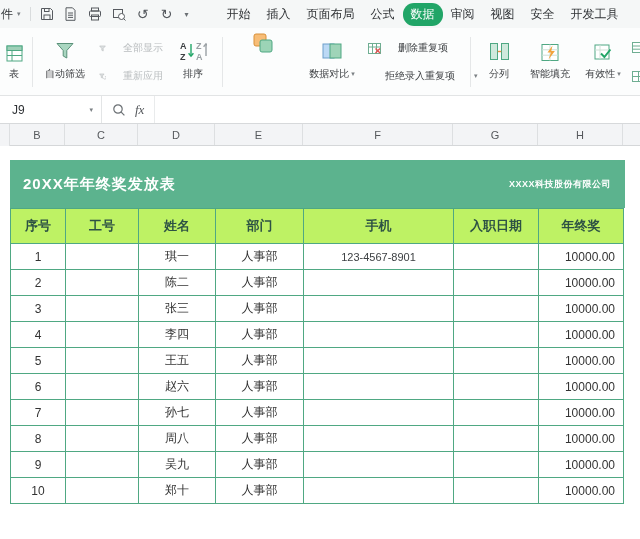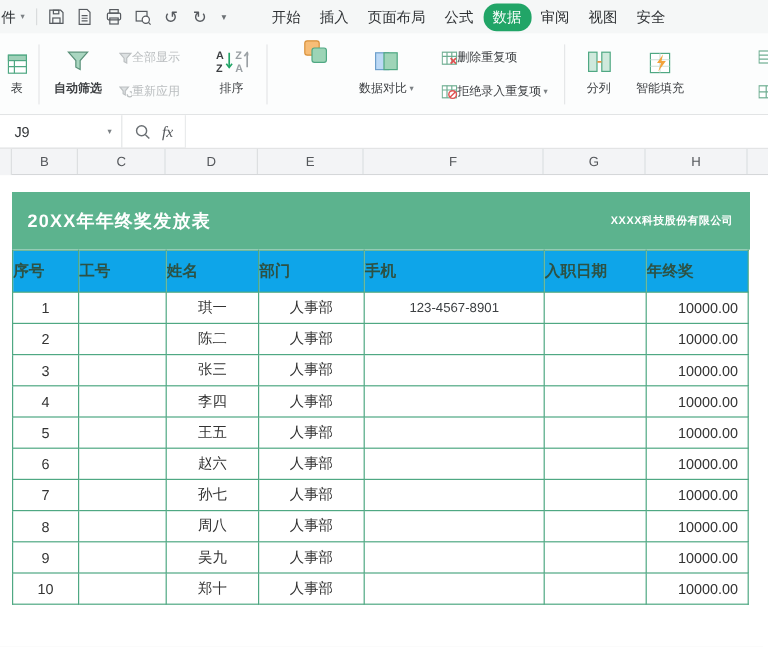--- a/index.html
+++ b/index.html
@@ -16,21 +16,21 @@
   .tabs{display:flex;align-items:center;margin-left:24px;}
   .tab{padding:3px 8px;font-size:12px;color:#2f3235;white-space:nowrap;cursor:default;}
   .tab.active{background:#21a567;color:#fff;border-radius:11px;}
 
   
   .ribbon{position:absolute;left:0;top:28px;width:640px;height:68px;background:#fcfdfd;border-bottom:1px solid #e2e4e5;}
   .rb-big{position:absolute;top:4px;height:58px;display:flex;flex-direction:column;align-items:center;cursor:default;}
   .rb-big .ric{height:30px;display:flex;align-items:flex-end;justify-content:center;}
   .rb-big .rlb{font-size:10px;color:#3c3f42;margin-top:5px;white-space:nowrap;display:flex;align-items:center;}
   .rb-stack{position:absolute;top:10px;height:48px;display:flex;flex-direction:column;justify-content:space-between;padding:3px 0;}
-  .rb-small{display:flex;align-items:center;gap:0;font-size:10px;color:#3c3f42;white-space:nowrap;cursor:default;}
+  .rb-small{display:flex;align-items:center;gap:17px;font-size:10px;color:#3c3f42;white-space:nowrap;cursor:default;}
   .rb-small.disabled{color:#b9bdbf;}
   .vsep{position:absolute;top:9px;height:50px;width:1px;background:#e5e7e8;}
   .caret{font-size:7px;color:#7b8084;margin-left:2px;}
 
   
   .formulabar{position:absolute;left:0;top:96px;width:640px;height:28px;background:#fff;border-bottom:1px solid #d7d9db;display:flex;align-items:stretch;}
   .namebox{width:102px;display:flex;align-items:center;justify-content:space-between;padding:0 8px 0 12px;border-right:1px solid #e3e5e6;font-size:12px;color:#2f3235;}
   .fxzone{display:flex;align-items:center;gap:9px;padding:0 10px;border-right:1px solid #e9ebec;}
   .fxlabel{font-style:italic;font-family:"Liberation Serif","DejaVu Serif",serif;color:#55585c;font-size:13px;}
   .fml{flex:1;border:none;outline:none;font-size:12px;padding:0 6px;background:#fff;}
@@ -40,21 +40,21 @@
   .corner{position:absolute;left:0;top:0;width:10px;height:22px;border-right:1px solid #dddfe1;background:#f3f4f6;}
   .colletter{position:absolute;top:0;height:21px;display:flex;align-items:center;justify-content:center;font-size:11px;color:#55585c;border-right:1px solid #dddfe1;cursor:default;}
 
   
   .sheet{position:absolute;left:0;top:146px;width:640px;height:393px;background:#fff;}
   .banner{position:absolute;left:10px;top:14px;width:615px;height:48px;background:#5cb38e;display:flex;align-items:center;justify-content:space-between;padding:0 14px 0 13px;}
   .btitle{color:#fff;font-size:15px;font-weight:bold;letter-spacing:1px;}
   .bcompany{color:#fff;font-size:9px;font-weight:bold;letter-spacing:0.5px;}
   table.grid{position:absolute;left:10px;top:62px;border-collapse:collapse;table-layout:fixed;background:#fff;}
   table.grid th,table.grid td{border:1px solid #4fa883;overflow:hidden;white-space:nowrap;}
-  table.grid th{height:35px;font-size:13px;font-weight:bold;color:#2d5244;background:#0ea5e9;text-align:left;}
+  table.grid th{height:35px;font-size:13px;font-weight:bold;color:#2d5244;background:#bef264;text-align:center;}
   table.grid td{height:26px;font-size:12px;color:#333;background:#fff;text-align:center;}
   table.grid td.num{text-align:right;padding-right:8px;}
   table.grid td.phone{font-size:11px;color:#3d4043;}
 
   svg{display:block;}
 </style>
 </head>
 <body>
 
 <div id="app">
@@ -103,41 +103,42 @@
       </div>
     <div class="tabs">
         <span class="tab">开始</span>
         <span class="tab">插入</span>
         <span class="tab">页面布局</span>
         <span class="tab">公式</span>
         <span class="tab active">数据</span>
         <span class="tab">审阅</span>
         <span class="tab">视图</span>
         <span class="tab">安全</span>
+        <span class="tab">开发工具</span>
       </div>
   </div>
 
   <div class="ribbon">
 
     <div class="rb-big" style="left:0;width:28px;">
       <div class="ric">
         <svg width="17" height="17" viewBox="0 0 17 17">
             <rect x="1" y="1" width="15" height="15" fill="#fff" stroke="#4fa883"></rect>
             <rect x="1" y="1" width="15" height="4.5" fill="#9fd0b8" stroke="#4fa883"></rect>
             <path d="M6 5.5v10.5M1 10.5h15" stroke="#4fa883"></path>
           </svg>
       </div>
       <div class="rlb">
           <span>表</span>
         </div>
     </div>
 
     <div class="vsep" style="left:32px;"></div>
 
-    <div class="rb-big" style="left:36px;width:58px;font-weight:bold;">
+    <div class="rb-big" style="left:36px;width:58px;">
       <div class="ric">
         <svg width="22" height="22" viewBox="0 0 22 22">
             <path d="M3 3.5h16l-6.2 7v7.5l-3.6-2v-5.5z" fill="#a9d6c0" stroke="#5a9179"></path>
           </svg>
       </div>
       <div class="rlb">
           <span>自动筛选</span>
         </div>
     </div>
 
@@ -183,21 +184,21 @@
             <rect x="2" y="2" width="12" height="12" rx="2" fill="#f7bd77" stroke="#d9913a"></rect>
             <rect x="8" y="8" width="12" height="12" rx="2" fill="#9cd4b6" stroke="#4fa883"></rect>
           </svg>
       </div>
       <div class="rlb">
           <span>高亮重复项</span>
           <span class="caret">▾</span>
         </div>
     </div>
 
-    <div class="rb-big" style="left:292px;width:60px;">
+    <div class="rb-big" style="left:302px;width:60px;">
       <div class="ric">
         <svg width="22" height="22" viewBox="0 0 22 22">
             <rect x="2" y="4" width="11" height="14" fill="#bcd9f5" stroke="#6d9fcb"></rect>
             <rect x="9" y="4" width="11" height="14" fill="#9fd4b8" stroke="#4fa883"></rect>
           </svg>
       </div>
       <div class="rlb">
           <span>数据对比</span>
           <span class="caret">▾</span>
         </div>
@@ -245,20 +246,33 @@
             <rect x="1" y="1.5" width="16" height="16" fill="#fff" stroke="#4fa883"></rect>
             <path d="M1 6.8h16M1 12.2h16M9 1.5v16" stroke="#cfe0d7"></path>
             <path d="M11.5 2.5l-5 7h3.4l-2.4 7 6.4-8.6h-3.6z" fill="#f2a33c"></path>
           </svg>
       </div>
       <div class="rlb">
           <span>智能填充</span>
         </div>
     </div>
 
+    <div class="rb-big" style="left:580px;width:46px;">
+      <div class="ric">
+        <svg width="19" height="19" viewBox="0 0 19 19">
+            <rect x="1" y="2" width="14" height="14" fill="#fff" stroke="#4fa883"></rect>
+            <path d="M1 7h14M6 2v14" stroke="#cfe0d7"></path>
+            <path d="M7 10.5l3.4 3.5 6-7.5" fill="none" stroke="#21a567" stroke-width="2"></path>
+          </svg>
+      </div>
+      <div class="rlb">
+          <span>有效性</span>
+          <span class="caret">▾</span>
+        </div>
+    </div>
 
     <div class="rb-stack" style="left:632px;width:20px;">
       <div class="rb-small">
         <svg width="13" height="13" viewBox="0 0 13 13">
             <rect x="0.5" y="1.5" width="12" height="10" fill="#fff" stroke="#6fae92"></rect>
             <path d="M0.5 5h12M0.5 8.2h12" stroke="#6fae92"></path>
           </svg>
       </div>
       <div class="rb-small">
         <svg width="13" height="13" viewBox="0 0 13 13">

